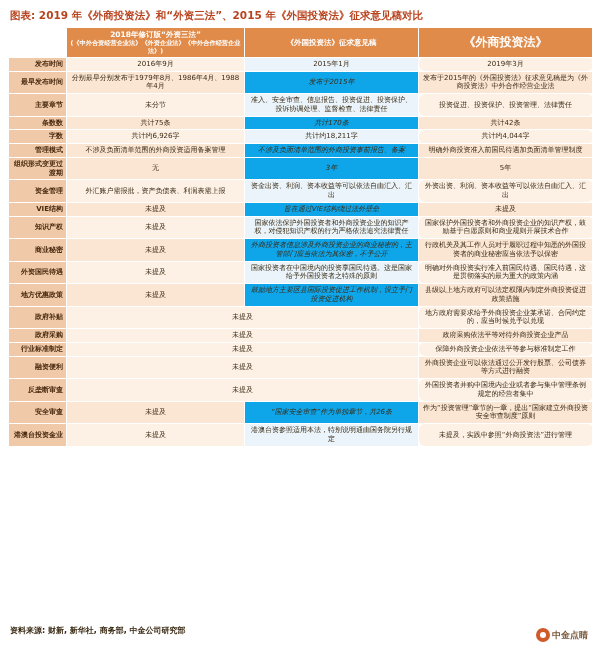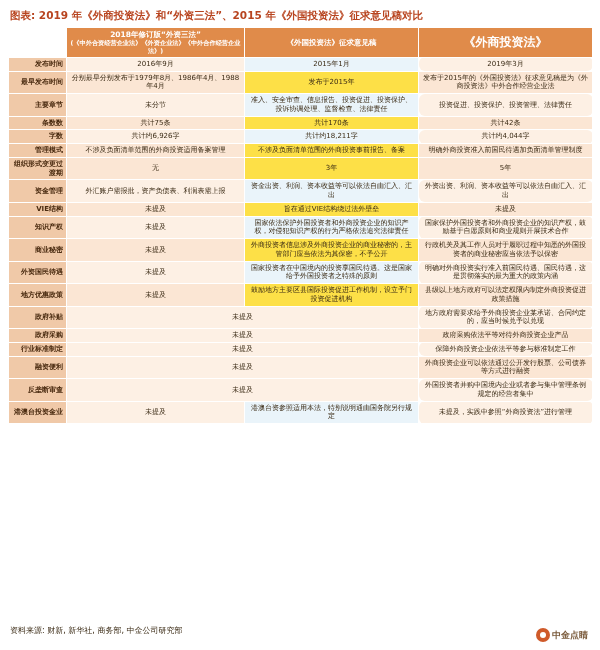--- a/index.html
+++ b/index.html
@@ -22,25 +22,25 @@
     background:#f0c9a8;color:#4a2b10;font-weight:bold;font-size:7px;width:58px;text-align:right;
   }
   .hdr-blank{background:#ffffff;border:none;}
   .hdr1{background:#e08b4a;color:#ffffff;font-weight:bold;font-size:7.5px;}
   .hdr2{background:#e08b4a;color:#ffffff;font-weight:bold;font-size:7.5px;}
   .hdr3{background:#e08b4a;color:#ffffff;font-weight:bold;font-size:12px;}
   .cA{background:#fdf0e4;}
   .cB{background:#eaf4fa;margin-left:40px;}
   .cC{background:#fdf0e4;border-radius:6px;}
   .cA2{background:#fbe6d4;}
-  .cB2{background:#fde047;}
+  .cB2{background:#0ea5e9;font-style:italic;}
   .cC2{background:#fbe6d4;}
   .mergewide{background:#fdf0e4;}
   .src{
-    position:absolute;left:10px;bottom:14px;font-size:8px;font-weight:normal;color:#3a2a14;
+    position:absolute;left:10px;bottom:14px;font-size:8px;font-weight:bold;color:#3a2a14;
   }
   .wm{
     position:absolute;right:12px;bottom:8px;display:flex;align-items:flex-end;gap:2px;
     font-size:9px;color:#7a5a3a;font-weight:bold;
   }
   .wm .dot{
     width:14px;height:14px;border-radius:50%;background:#cf5a2a;display:inline-block;position:relative;
   }
   .wm .dot:after{
     content:"";position:absolute;left:4px;top:4px;width:6px;height:6px;border-radius:50%;background:#fff;
@@ -176,20 +176,26 @@
             <td class="lbl">融资便利</td>
             <td class="mergewide cA2" colspan="2">未提及</td>
             <td class="cC2">外商投资企业可以依法通过公开发行股票、公司债券等方式进行融资</td>
           </tr>
           <tr>
             <td class="lbl">反垄断审查</td>
             <td class="mergewide cA" colspan="2">未提及</td>
             <td class="cC">外国投资者并购中国境内企业或者参与集中管理条例规定的经营者集中</td>
           </tr>
           <tr>
+            <td class="lbl">安全审查</td>
+            <td class="cA2">未提及</td>
+            <td class="cB2">“国家安全审查”作为单独章节，共26条</td>
+            <td class="cC2">作为“投资管理”章节的一章，提出“国家建立外商投资安全审查制度”原则</td>
+          </tr>
+          <tr>
             <td class="lbl">港澳台投资金业</td>
             <td class="cA">未提及</td>
             <td class="cB">港澳台资参照适用本法，特别说明通由国务院另行规定</td>
             <td class="cC">未提及，实践中参照“外商投资法”进行管理</td>
           </tr>
         </tbody>
   </table>
   </div>
 
   <div class="src">资料来源: 财新, 新华社, 商务部, 中金公司研究部</div>

